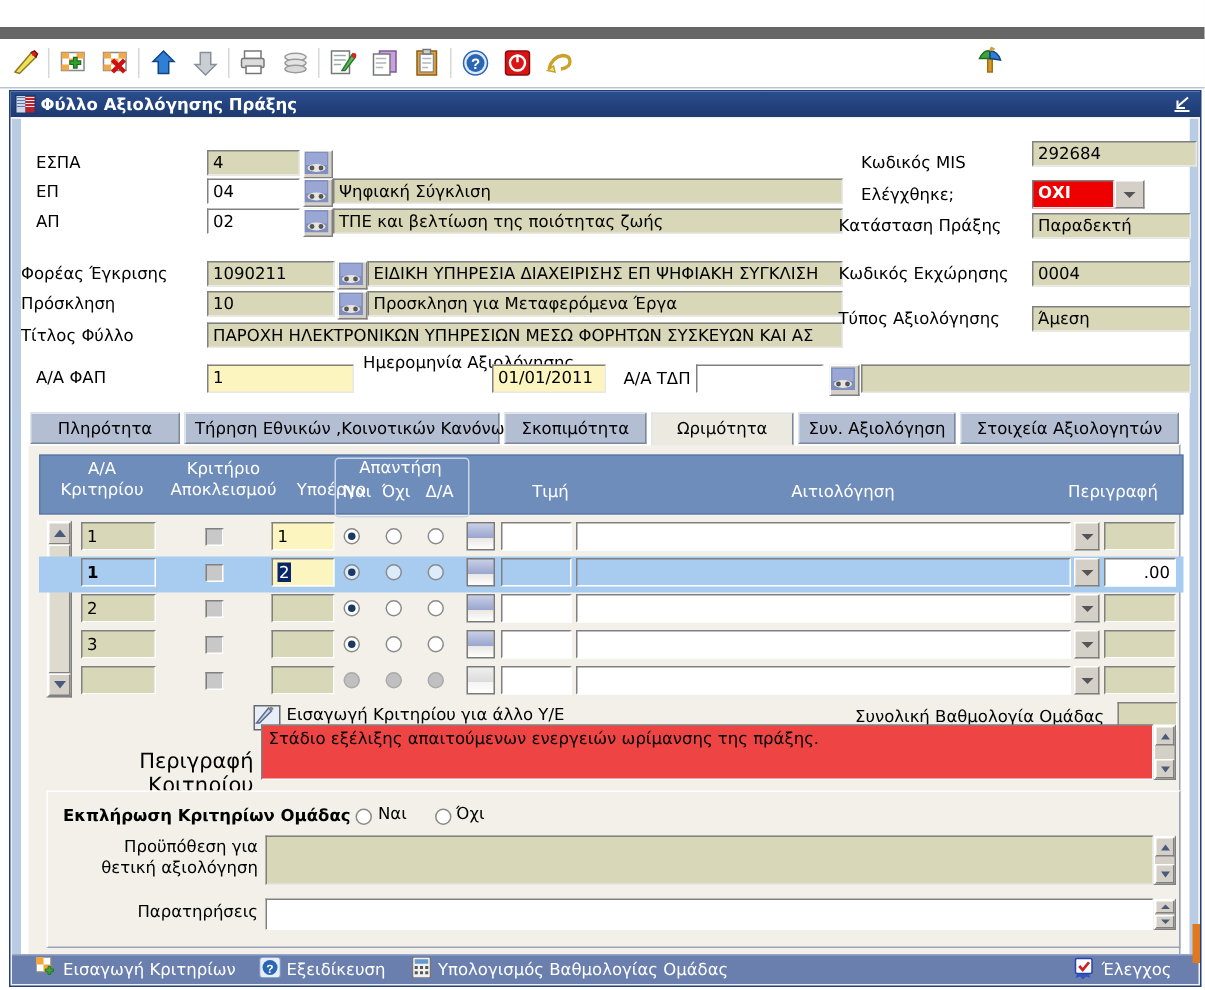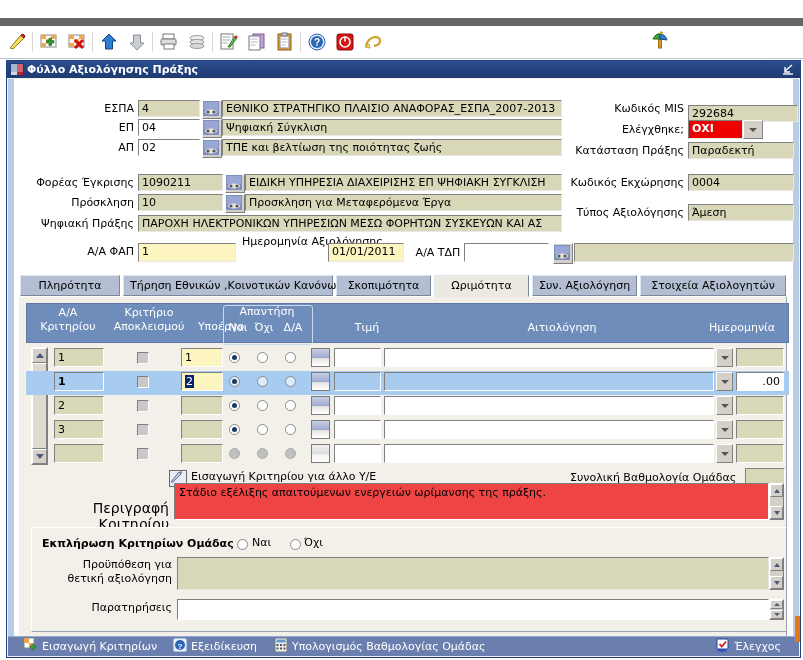--- a/index.html
+++ b/index.html
@@ -37,21 +37,21 @@
 
   .win-body{position:absolute;left:1px;top:18px;right:1px;bottom:20px;
             background:#fff;overflow:hidden;}
 
   
   .gutter{position:absolute;left:0;top:0;width:6px;height:100%;background:#b8cce4;}
   .rgut{position:absolute;right:0;top:0;width:6px;height:100%;background:#b8cce4;}
 
   
   .form{position:absolute;left:6px;top:0;right:6px;height:193px;background:#fff;}
-  .lbl{position:absolute;font-size:11px;color:#000;text-align:right;white-space:nowrap;}
+  .lbl{position:absolute;font-size:11px;color:#000;white-space:nowrap;}
   .fld{position:absolute;box-sizing:border-box;font-size:11px;
        border:1px solid;border-color:#808080 #e8e8e8 #e8e8e8 #808080;
        background:#d8d7b8;padding:1px 3px;line-height:14px;height:17px;
        overflow:hidden;white-space:nowrap;color:#000;}
   .fld.white{background:#fff;border-color:#808080 #fff #fff #808080;}
   .fld.yellow{background:#fdf5bf;border:1px solid #808080;border-color:#808080 #e8e8e8 #e8e8e8 #808080;}
   .fld.red{background:#ee0000;color:#fff;font-weight:bold;}
   .lov{position:absolute;width:18px;height:17px;cursor:pointer;
        border:1px solid;border-color:#fff #808080 #808080 #fff;background:#d4d0c8;}
   .lov svg{display:block;}
@@ -287,21 +287,20 @@
         <div class="fld" style="left:124px;top:21px;width:62px">4</div>
         <div class="lov" style="left:188px;top:21px">
           <svg width="16" height="15" viewBox="0 0 16 15">
               <rect x="0" y="0" width="16" height="15" fill="#7f8fc0"></rect>
               <rect x="1" y="1" width="14" height="8" fill="#9aa6d4"></rect>
               <ellipse cx="8" cy="11" rx="6" ry="2.6" fill="#e8e4de"></ellipse>
               <circle cx="5" cy="11" r="1.6" fill="#555"></circle>
               <circle cx="11" cy="11" r="1.6" fill="#555"></circle>
             </svg>
         </div>
-        <div class="fld" style="left:208px;top:21px;width:340px">ΕΘΝΙΚΟ ΣΤΡΑΤΗΓΙΚΟ ΠΛΑΙΣΙΟ ΑΝΑΦΟΡΑΣ_ΕΣΠΑ_2007-2013</div>
 
         <div class="lbl" style="left:10px;top:42px;width:110px">ΕΠ</div>
         <div class="fld white" style="left:124px;top:40px;width:62px">04</div>
         <div class="lov" style="left:188px;top:40px">
           <svg width="16" height="15" viewBox="0 0 16 15">
               <rect x="0" y="0" width="16" height="15" fill="#7f8fc0"></rect>
               <rect x="1" y="1" width="14" height="8" fill="#9aa6d4"></rect>
               <ellipse cx="8" cy="11" rx="6" ry="2.6" fill="#e8e4de"></ellipse>
               <circle cx="5" cy="11" r="1.6" fill="#555"></circle>
               <circle cx="11" cy="11" r="1.6" fill="#555"></circle>
@@ -341,21 +340,21 @@
           <svg width="16" height="15" viewBox="0 0 16 15">
               <rect x="0" y="0" width="16" height="15" fill="#7f8fc0"></rect>
               <rect x="1" y="1" width="14" height="8" fill="#9aa6d4"></rect>
               <ellipse cx="8" cy="11" rx="6" ry="2.6" fill="#e8e4de"></ellipse>
               <circle cx="5" cy="11" r="1.6" fill="#555"></circle>
               <circle cx="11" cy="11" r="1.6" fill="#555"></circle>
             </svg>
         </div>
         <div class="fld" style="left:231px;top:115px;width:317px">Προσκληση για Μεταφερόμενα Έργα</div>
 
-        <div class="lbl" style="left:0px;top:138px;width:120px">Ψηφιακή Πράξης</div>
+        <div class="lbl" style="left:0px;top:138px;width:120px">Τίτλος Φύλλο</div>
         <div class="fld" style="left:124px;top:136px;width:424px">ΠΑΡΟΧΗ ΗΛΕΚΤΡΟΝΙΚΩΝ ΥΠΗΡΕΣΙΩΝ ΜΕΣΩ ΦΟΡΗΤΩΝ ΣΥΣΚΕΥΩΝ ΚΑΙ ΑΣ</div>
 
         <div class="lbl" style="left:10px;top:166px;width:110px">Α/Α ΦΑΠ</div>
         <div class="fld yellow" style="left:124px;top:164px;width:98px;height:19px">1</div>
 
         <div class="lbl" style="left:228px;top:157px;width:84px;text-align:center;line-height:12px">Ημερομηνία Αξιολόγησης</div>
         <div class="fld yellow" style="left:314px;top:164px;width:76px;height:19px;text-align:left">01/01/2011</div>
 
         <div class="lbl" style="left:394px;top:167px;width:60px;text-align:center">Α/Α ΤΔΠ</div>
         <div class="fld white" style="left:450px;top:164px;width:85px;height:19px"></div>
@@ -364,21 +363,21 @@
               <rect x="0" y="0" width="16" height="15" fill="#7f8fc0"></rect>
               <rect x="1" y="1" width="14" height="8" fill="#9aa6d4"></rect>
               <ellipse cx="8" cy="11" rx="6" ry="2.6" fill="#e8e4de"></ellipse>
               <circle cx="5" cy="11" r="1.6" fill="#555"></circle>
               <circle cx="11" cy="11" r="1.6" fill="#555"></circle>
             </svg>
         </div>
         <div class="fld" style="left:560px;top:164px;width:220px;height:19px"></div>
 
         <div class="lbl" style="left:560px;top:23px;width:110px">Κωδικός MIS</div>
-        <div class="fld" style="left:674px;top:26px;width:110px">292684</div>
+        <div class="fld" style="left:674px;top:15px;width:110px">292684</div>
 
         <div class="lbl" style="left:560px;top:44px;width:110px">Ελέγχθηκε;</div>
         <div class="fld red" style="left:674px;top:41px;width:55px;height:19px">ΟΧΙ</div>
         <div class="dd" style="left:729px;top:41px;height:19px">
             <i></i>
           </div>
 
         <div class="lbl" style="left:545px;top:65px;width:125px">Κατάσταση Πράξης</div>
         <div class="fld" style="left:674px;top:63px;width:106px">Παραδεκτή</div>
 
@@ -410,21 +409,21 @@
           <div class="gh" style="left:166px;top:17px;width:56px">Υποέργο</div>
 
           <div class="apgroup" style="left:196px;top:1px;width:88px;height:38px"></div>
           <div class="gh b" style="left:200px;top:2px;width:80px">Απαντήση</div>
           <div class="gh" style="left:199px;top:18px;width:24px">Ναι</div>
           <div class="gh" style="left:225px;top:18px;width:24px">Όχι</div>
           <div class="gh" style="left:253px;top:18px;width:26px">Δ/Α</div>
 
           <div class="gh" style="left:300px;top:18px;width:80px">Τιμή</div>
           <div class="gh" style="left:410px;top:18px;width:250px">Αιτιολόγηση</div>
-          <div class="gh" style="left:672px;top:18px;width:86px">Ημερομηνία</div>
+          <div class="gh" style="left:672px;top:18px;width:86px">Περιγραφή</div>
         </div>
 
         <div class="vsb">
           <div class="vsb-btn" style="top:0">
               <i style="border-bottom:5px solid #4a5a7a"></i>
             </div>
           <div class="vsb-thumb"></div>
           <div class="vsb-btn" style="bottom:0">
               <i style="border-top:5px solid #4a5a7a"></i>
             </div>

